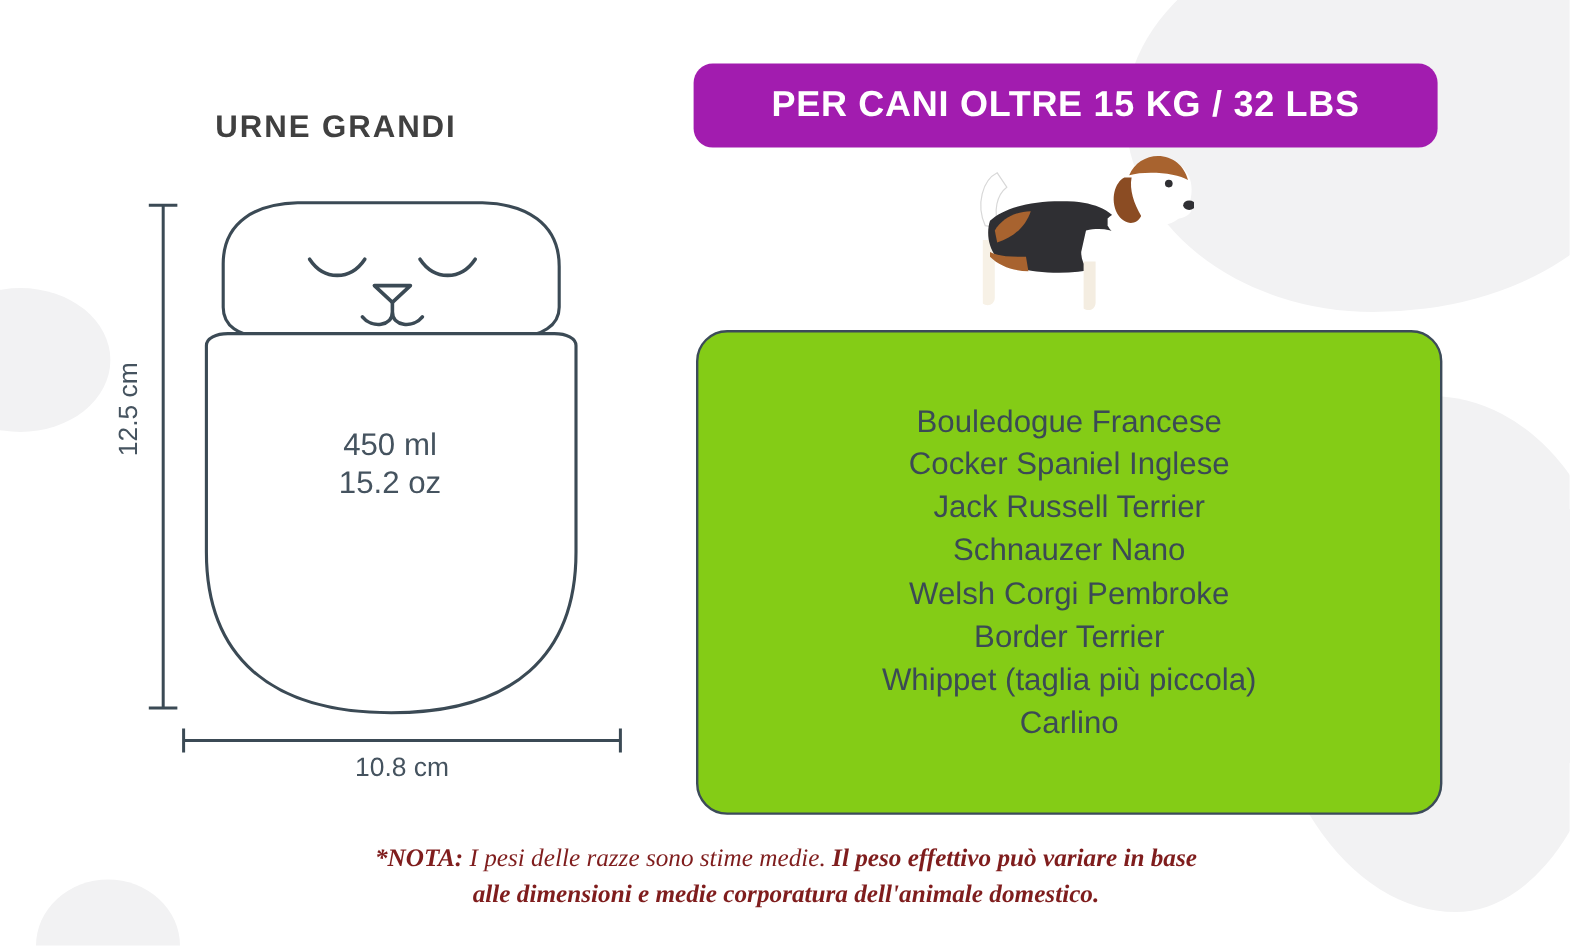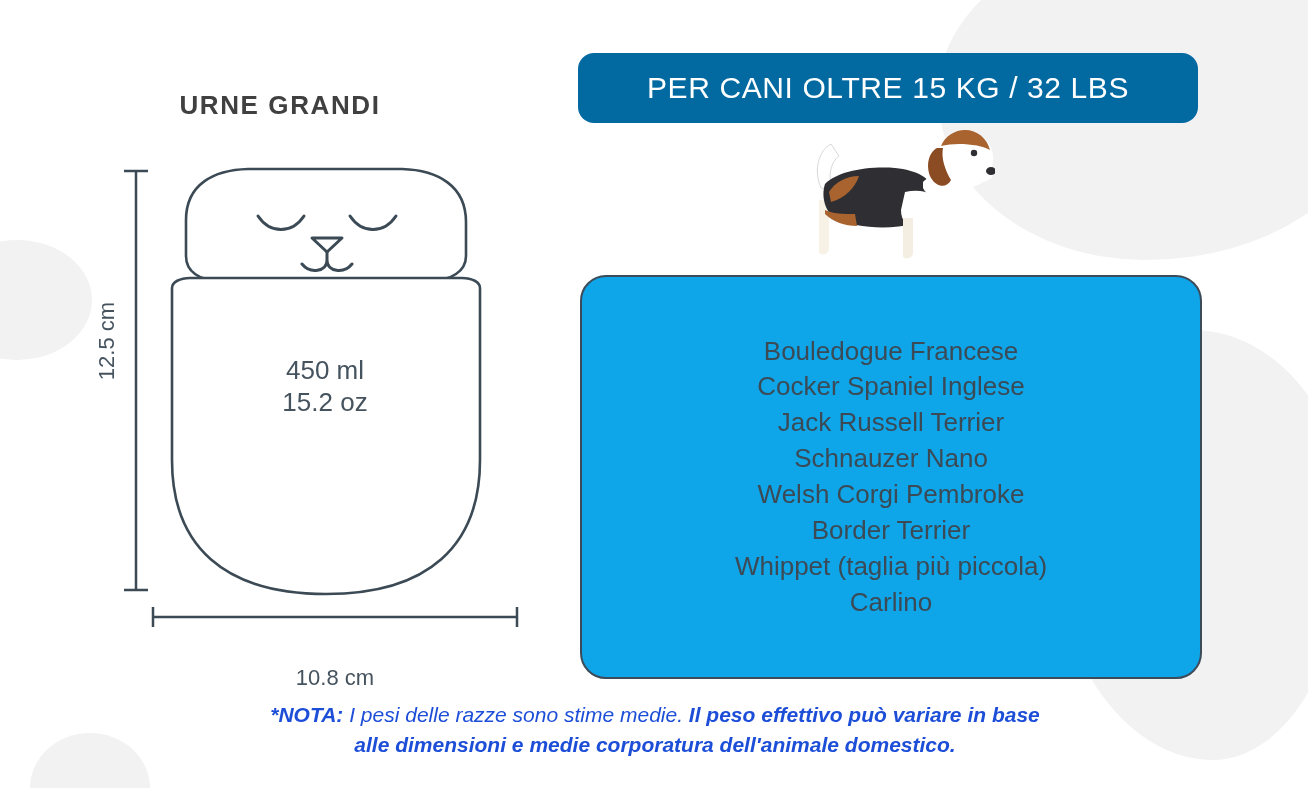--- a/index.html
+++ b/index.html
@@ -133,63 +133,62 @@
     height: 60px;
   }
   .dim-h-label {
     position: absolute;
     left: 0;
     top: 22px;
     width: 370px;
     text-align: center;
     font-size: 22px;
     color: #45535f;
-    margin-top: 38px;
   }
 
   
   .right-col {
     position: absolute;
     left: 560px;
     top: 0;
     width: 748px;
     height: 700px;
   }
   .weight-banner {
     position: absolute;
     left: 18px;
     top: 53px;
     width: 620px;
     height: 70px;
-    background: #0369a1;
+    background: #a21caf;
     border-radius: 16px;
     display: flex;
     align-items: center;
     justify-content: center;
     color: #ffffff;
     font-size: 30px;
-    font-weight: normal;
+    font-weight: bold;
     letter-spacing: 0.6px;
   }
 
   .dog-wrap {
     position: absolute;
     left: 225px;
     top: 122px;
     width: 210px;
     height: 150px;
   }
 
   .breed-box {
     position: absolute;
     left: 20px;
     top: 275px;
     width: 618px;
     height: 400px;
-    background: #0ea5e9;
+    background: #84cc16;
     border: 2px solid #3c4b59;
     border-radius: 26px;
     display: flex;
     flex-direction: column;
     align-items: center;
     justify-content: center;
   }
   .breed-list {
     list-style: none;
     margin: 0;
@@ -206,21 +205,22 @@
   
   .note {
     position: absolute;
     left: 150px;
     top: 700px;
     width: 1010px;
     text-align: center;
     font-style: italic;
     font-size: 21px;
     line-height: 1.45;
-    color: #1d4ed8;
+    color: #7f1d1d;
+    font-family: Liberation Serif, serif;
   }
   .note b {
     font-weight: bold;
   }
 </style>
 </head>
 <body>
 
 <div class="page">
 

